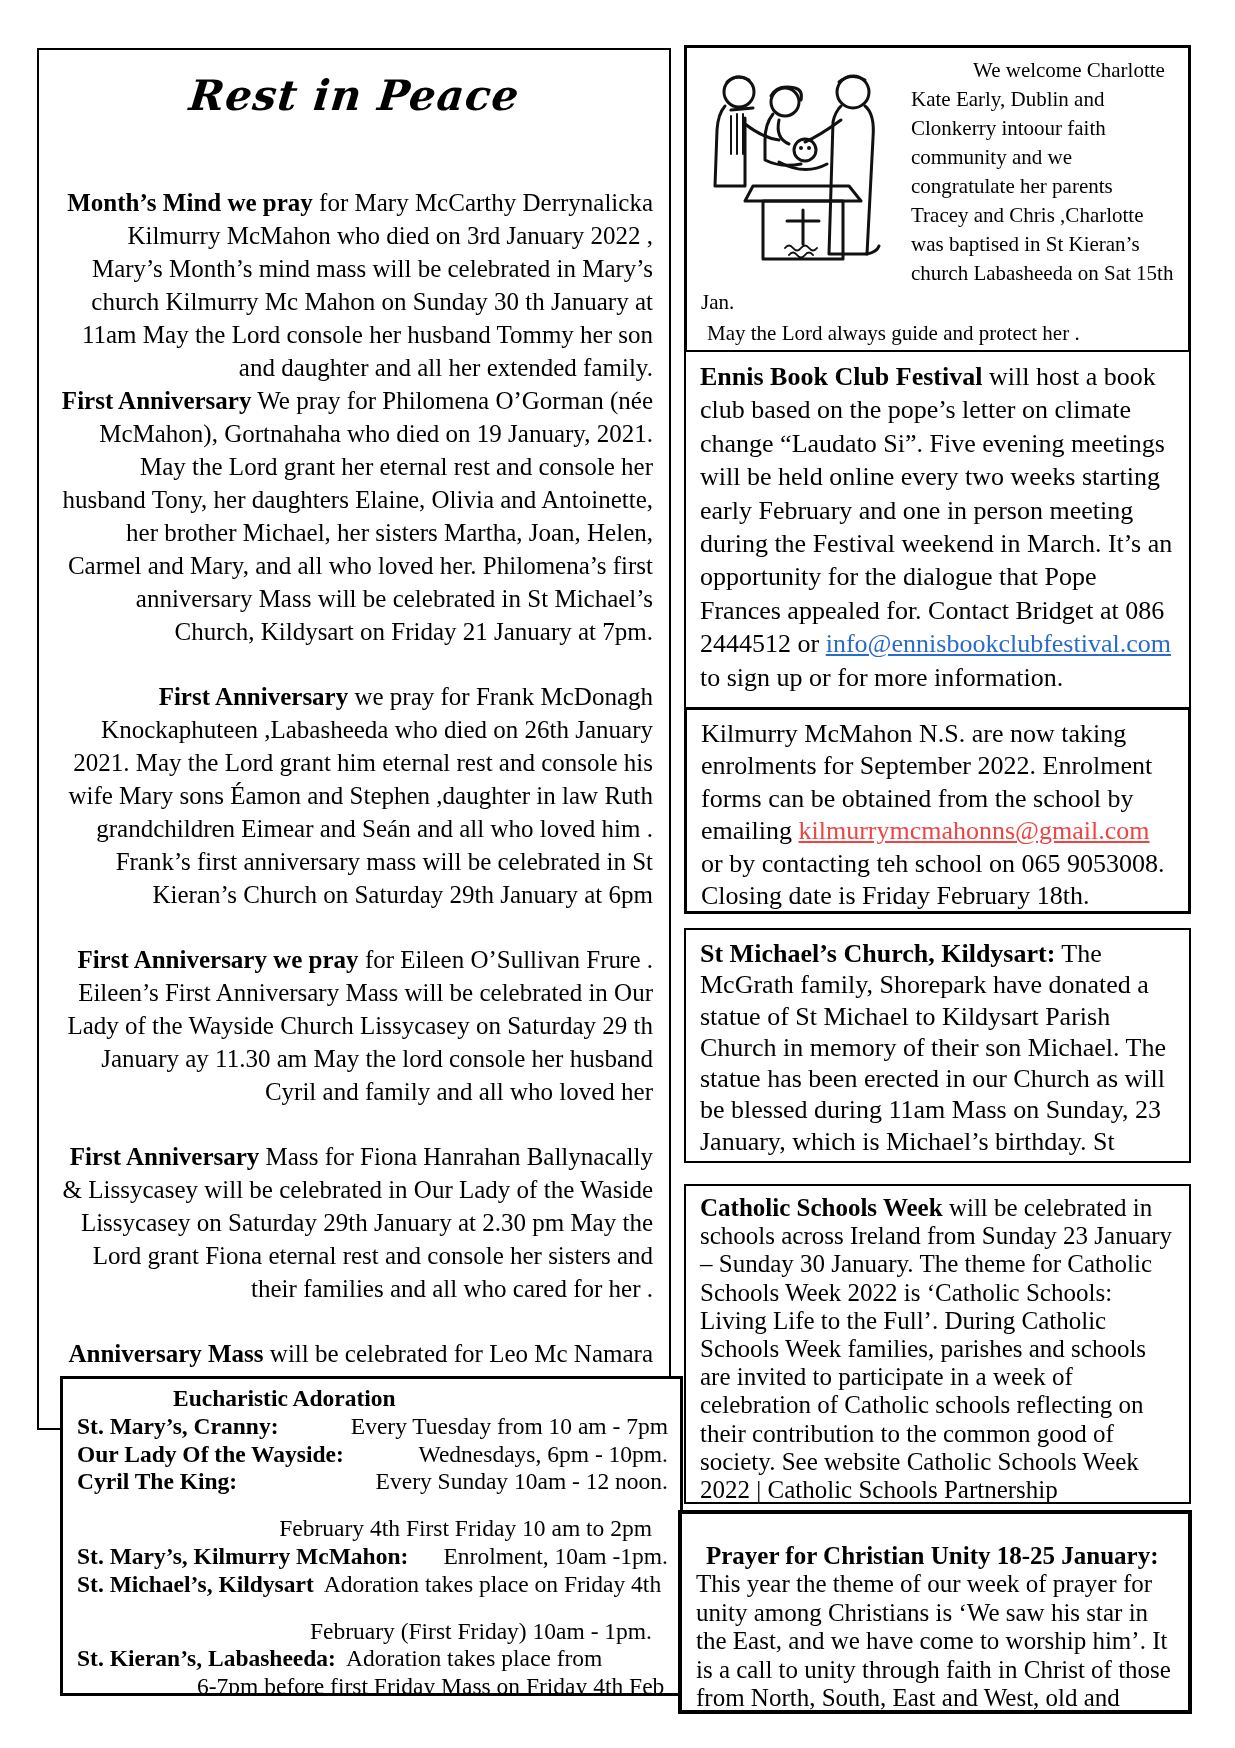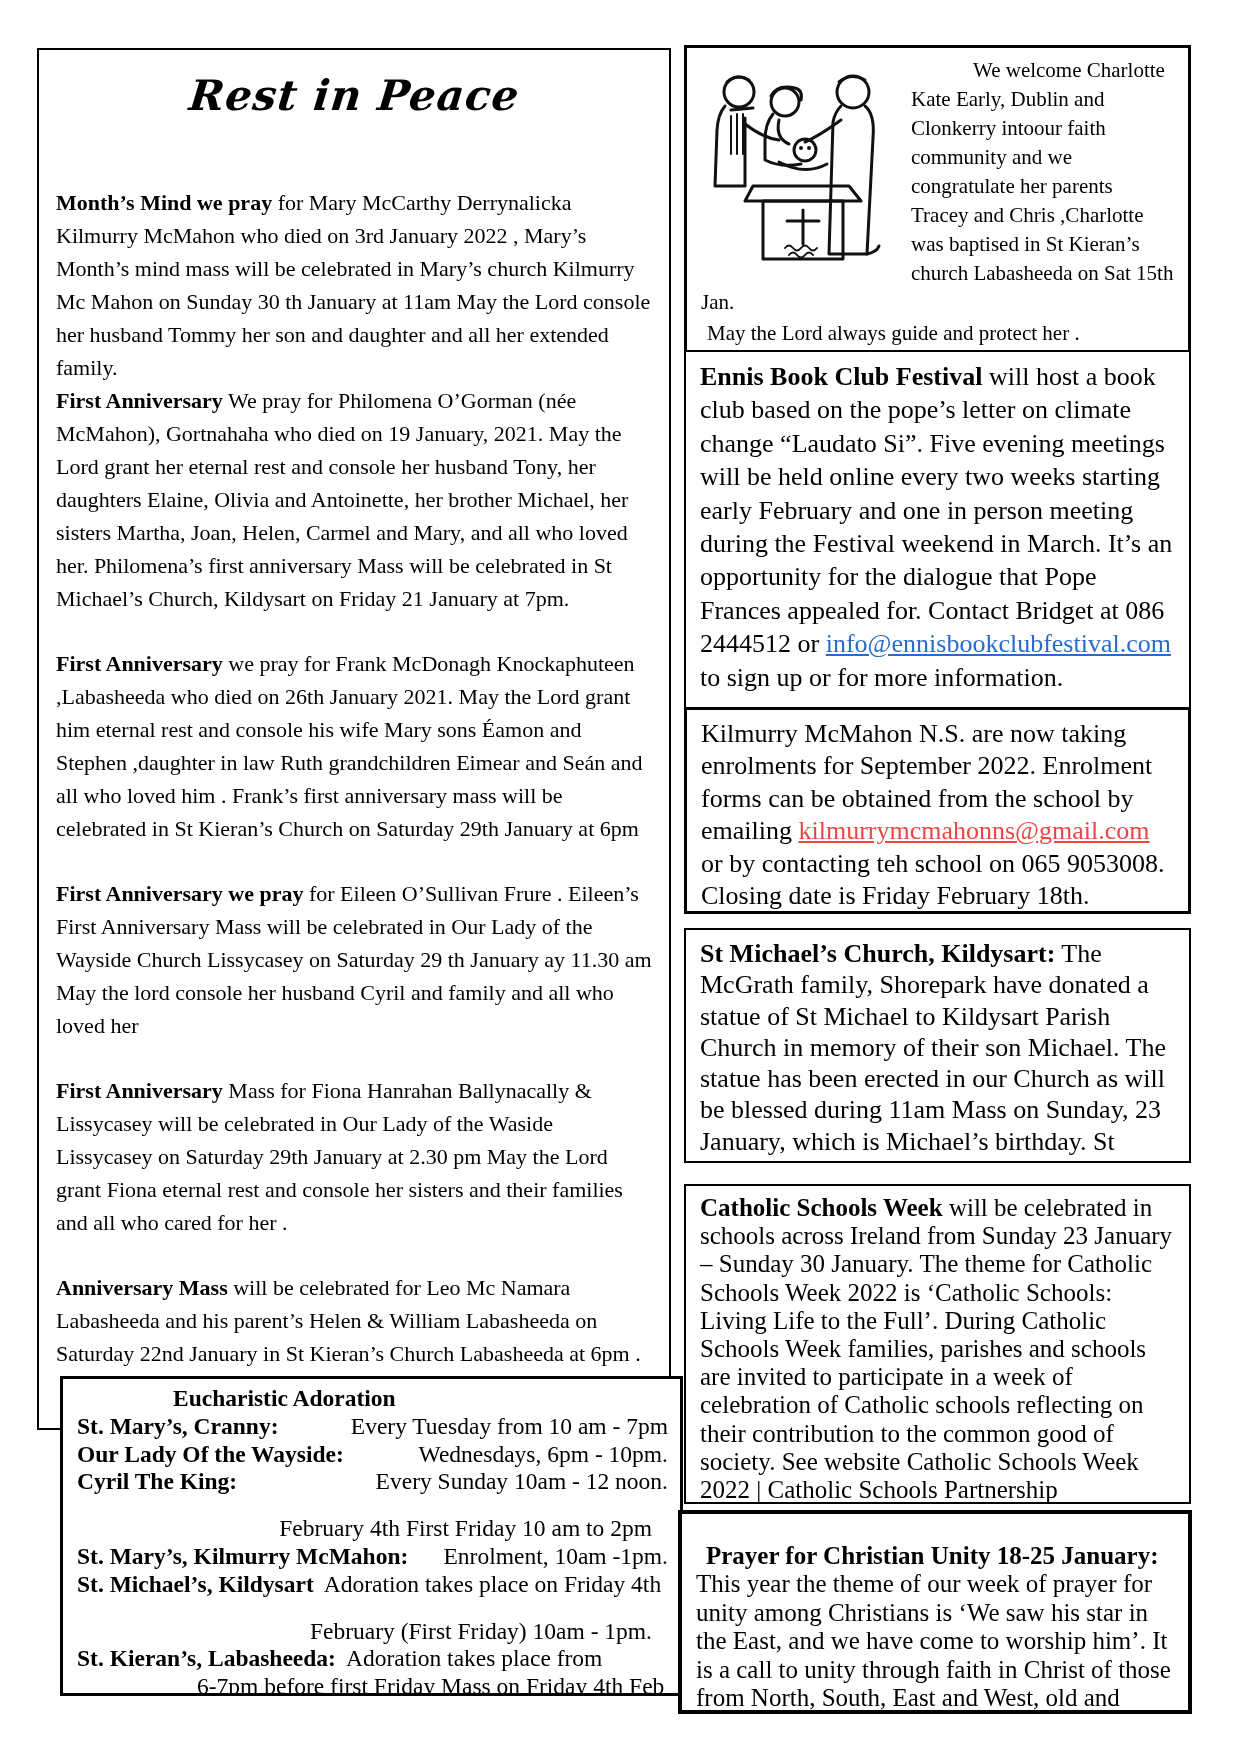--- a/index.html
+++ b/index.html
@@ -18,21 +18,21 @@
   #boxA{left:37px;top:48px;width:634px;height:1382px;border:2px solid #000;padding:8px 16px 0 17px;}
   #rip-title{
     font-family:"DejaVu Serif", serif;
     font-style:italic;font-weight:bold;
     font-size:42px;line-height:48px;
     text-align:center;letter-spacing:1px;
     margin:14px 0 0 0;
     transform:skewX(-6deg);
   }
   #rip-body{margin-top:66px;}
-  #boxA p{margin:0;font-size:22px;line-height:33px;}
+  #boxA p{margin:0;font-size:25px;line-height:33px;text-align:right;}
   #boxA p.gap{margin-top:32px;}
   .lead{font-weight:bold;}
 
   #boxB{left:60px;top:1376px;width:623px;height:320px;border:3px solid #000;padding:6px 12px 12px 14px;font-size:23.5px;line-height:27.8px;}
   #adoration-title{font-weight:bold;padding-left:96px;}
   .ad-row{margin:0;}
   .ad-split{display:flex;justify-content:space-between;}
   .ad-split .ad-label{font-weight:bold;white-space:nowrap;}
   .ad-split .ad-text{text-align:right;}
   .ad-right{text-align:right;padding-right:16px;margin-top:19px;}

